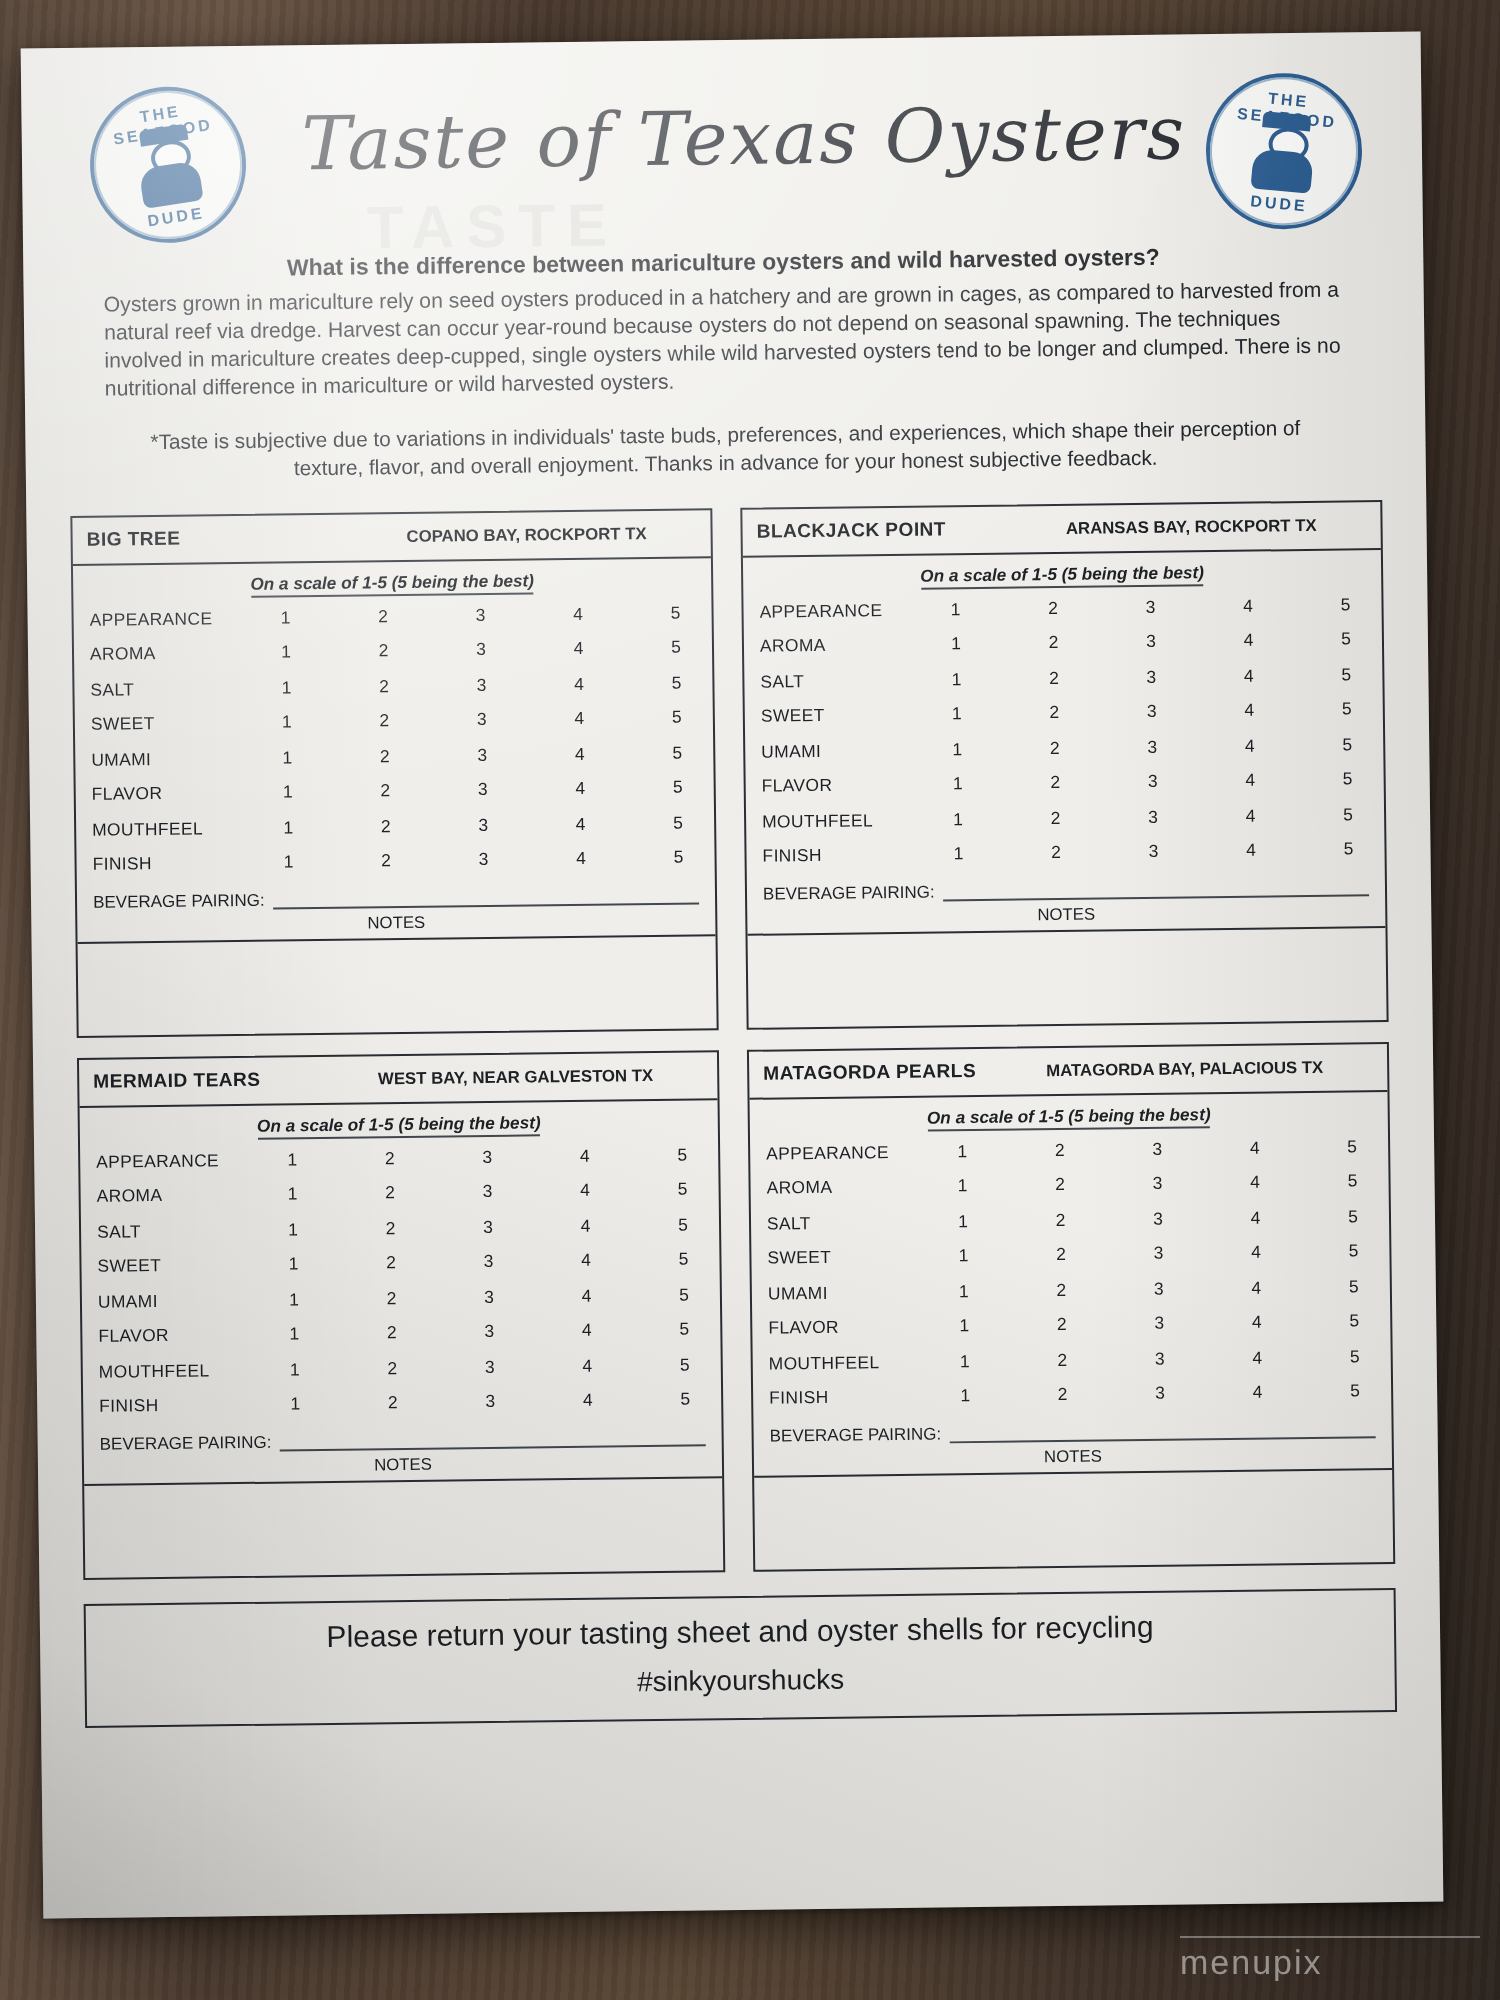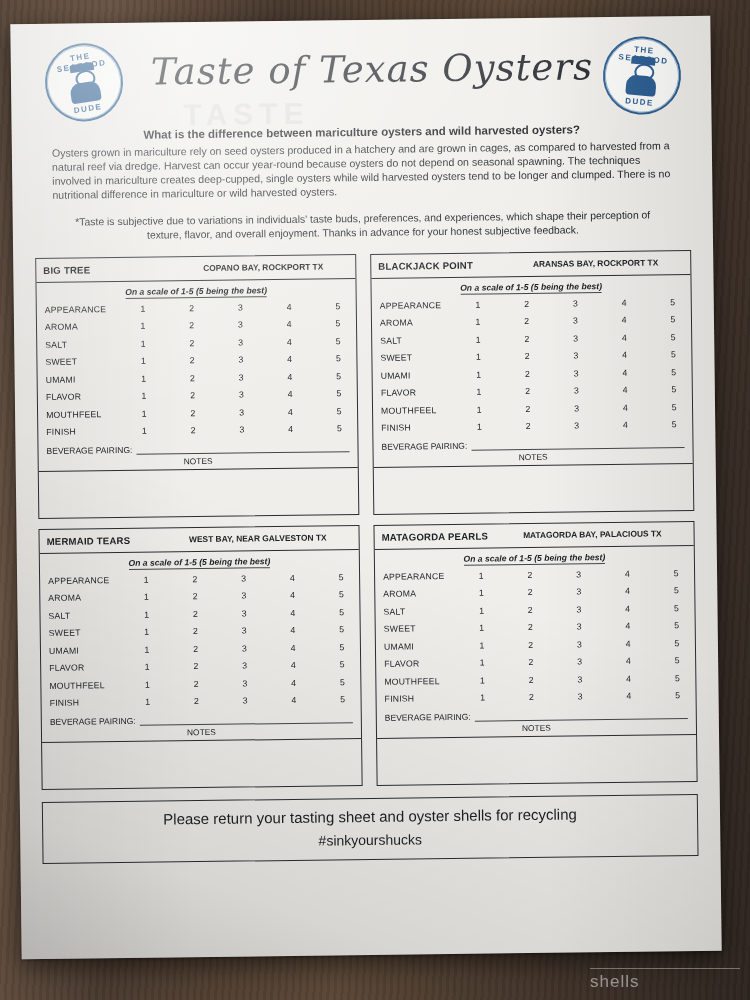--- a/index.html
+++ b/index.html
@@ -586,14 +586,14 @@
     <div class="footer">
       <div class="f1">Please return your tasting sheet and oyster shells for recycling</div>
       <div class="f2">#sinkyourshucks</div>
     </div>
 
   </div>
 </div>
 
 <div id="menupix">
   <span class="dash"></span>
-  <span>shells</span>
+  <span>menupix</span>
 </div>
 
 </body></html>

